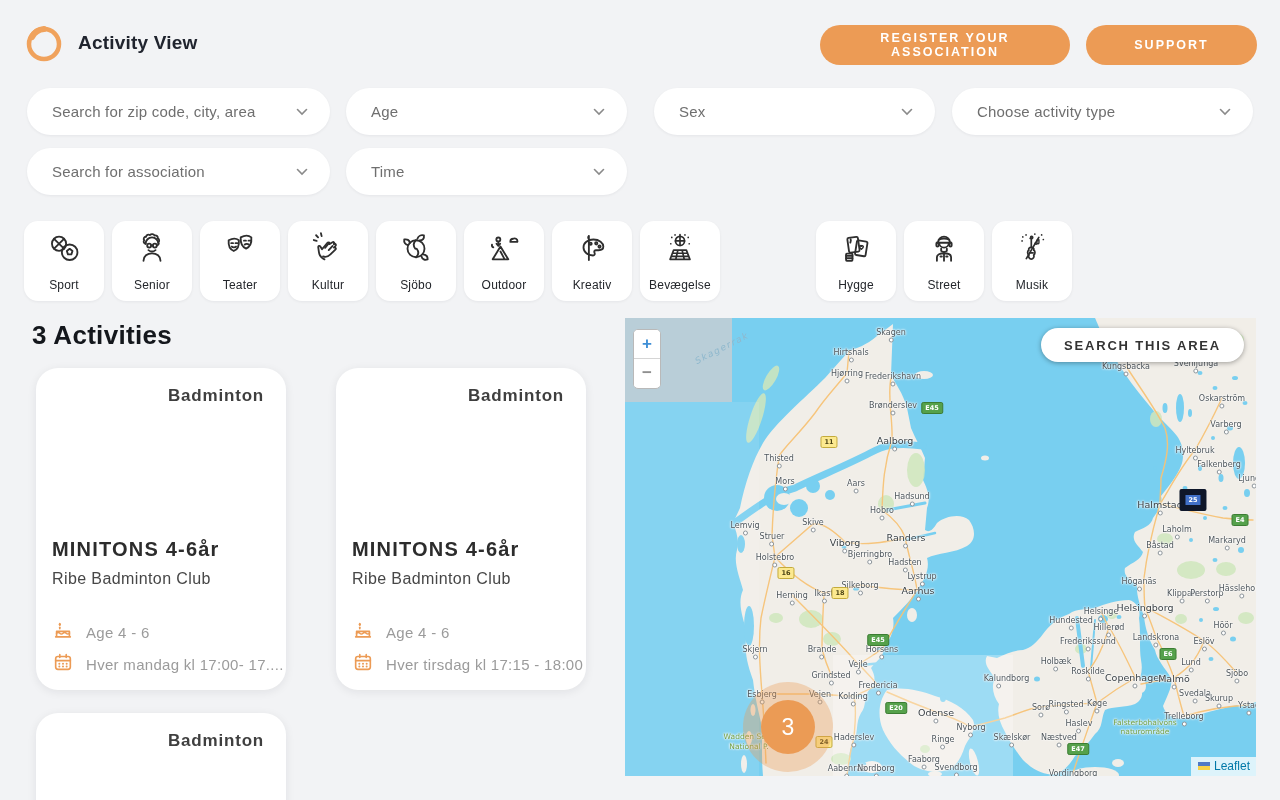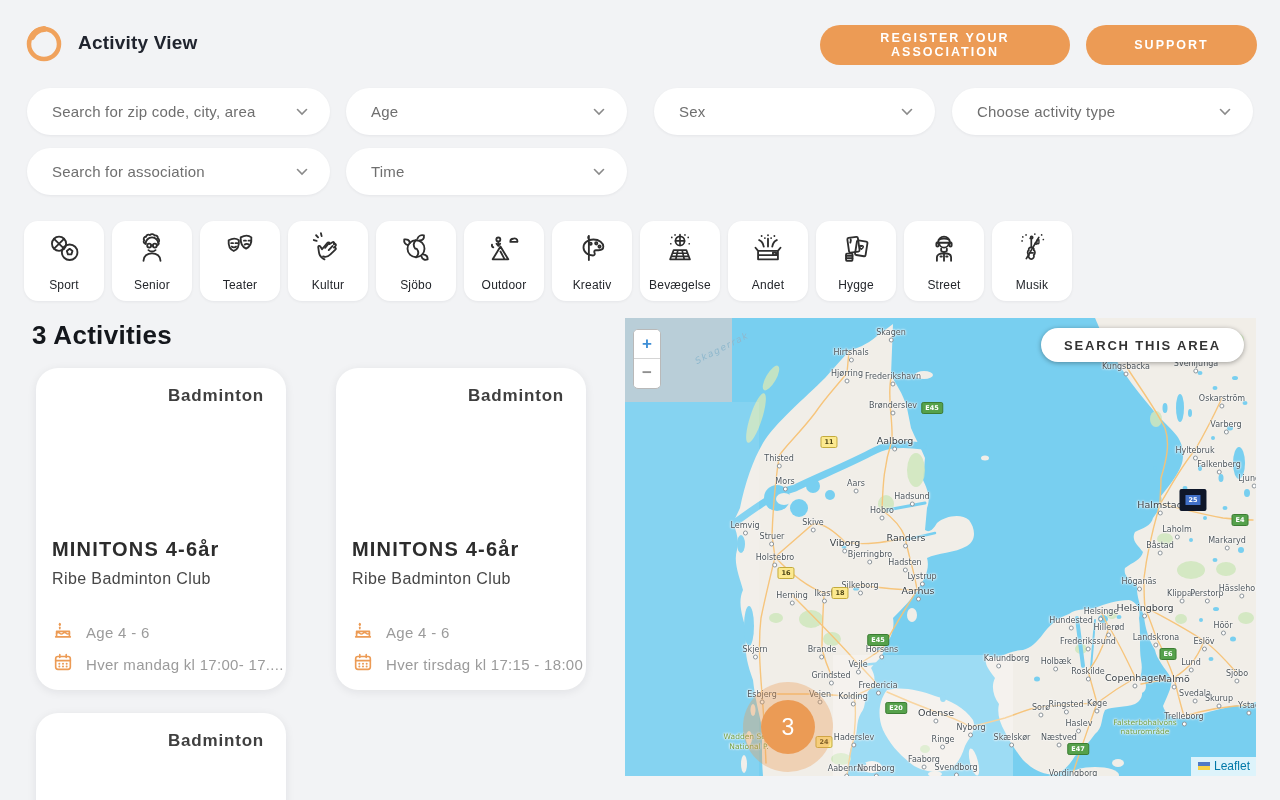--- a/index.html
+++ b/index.html
@@ -203,29 +203,20 @@
     <div class="t-label">Kreativ</div>
   </div>
   <div class="abs tile" style="left:640px">
     <svg width="34" height="34" viewBox="0 0 24 24" fill="none" stroke="#2e2e2e" stroke-width="1.2" stroke-linecap="round" stroke-linejoin="round">
       <circle cx="12" cy="7" r="3.2"></circle>
         <path d="M12 3.8v6.4 M8.8 7h6.4 M12 2.5v1.3"></path>
       <path d="M6.2 4.5h.01 M17.8 4.5h.01 M5.5 9h.01 M18.5 9h.01 M15.5 2.8h.01 M8.5 2.8h.01"></path>
       <path d="M7.5 13.5h9l2.5 6.5H5z M10.5 13.5 9 20 M13.5 13.5 15 20 M6.6 15.7h10.8 M5.8 17.9h12.4"></path>
     </svg>
     <div class="t-label">Bevægelse</div>
-  </div>
-  <div class="abs tile" style="left:728px">
-    <svg width="34" height="34" viewBox="0 0 24 24" fill="none" stroke="#2e2e2e" stroke-width="1.3" stroke-linecap="round" stroke-linejoin="round">
-      <path d="M5 14h14v6H5z M5 14l-1.8-2.2 M19 14l1.8-2.2 M5 17h14"></path>
-      <path d="M9 11c-.5-2.5-1.6-4-3.2-4.6 M12 11V5.5 M15 11c.5-2.5 1.6-4 3.2-4.6"></path>
-      <path d="M7.5 3.5h.01 M12 3h.01 M16.5 3.5h.01 M9.8 5h.01 M14.2 5h.01"></path>
-      <rect x="15.5" y="15.2" width="2.2" height="1.8"></rect>
-    </svg>
-    <div class="t-label">Andet</div>
   </div>
   <div class="abs tile" style="left:816px">
     <svg width="34" height="34" viewBox="0 0 24 24" fill="none" stroke="#2e2e2e" stroke-width="1.3" stroke-linecap="round" stroke-linejoin="round">
       <rect x="6.5" y="4.5" width="7.5" height="10.5" rx="1" transform="rotate(-8 10 10)"></rect>
       <rect x="12" y="7" width="7.5" height="10.5" rx="1" transform="rotate(9 16 12)"></rect>
       <path d="M15.5 10.8c.5-.8 1.7-.5 1.7.4 0 .7-1 1.4-1.5 1.7-.4-.4-1.3-1.2-1.2-1.9.1-.8 1.2-1 1.5-.2z" stroke-width="1"></path>
       <path d="M8 8.2c.4-1 .5-1.8.2-2.4"></path>
       <rect x="5" y="16" width="4.5" height="5" rx=".5"></rect>
         <path d="M5 17.6h4.5 M5 19.2h4.5"></path>
     </svg>
@@ -510,21 +501,21 @@
         <span class="m-label" style="left: 229px; top: 419px;">Haderslev<span class="dot"></span></span>
         <span class="m-label" style="left: 222px; top: 450px;">Aabenraa<span class="dot"></span></span>
         <span class="m-label" style="left: 251px; top: 450px;">Nordborg<span class="dot"></span></span>
         <span class="m-label green" style="left: 122px; top: 418px;">Wadden Sea</span>
         <span class="m-label green" style="left: 124px; top: 428px;">National P.</span>
         <span class="m-label em" style="left: 311px; top: 394px;">Odense<span class="dot"></span></span>
         <span class="m-label" style="left: 318px; top: 421px;">Ringe<span class="dot"></span></span>
         <span class="m-label" style="left: 299px; top: 441px;">Faaborg<span class="dot"></span></span>
         <span class="m-label" style="left: 331px; top: 449px;">Svendborg<span class="dot"></span></span>
         <span class="m-label" style="left: 346px; top: 409px;">Nyborg<span class="dot"></span></span>
-        <span class="m-label" style="left: 374px; top: 340px; padding-left: 15px;">Kalundborg<span class="dot"></span></span>
+        <span class="m-label" style="left: 374px; top: 360px; padding-left: 15px;">Kalundborg<span class="dot"></span></span>
         <span class="m-label" style="left: 416px; top: 389px;">Sorø<span class="dot"></span></span>
         <span class="m-label" style="left: 387px; top: 419px;">Skælskør<span class="dot"></span></span>
         <span class="m-label" style="left: 434px; top: 419px;">Næstved<span class="dot"></span></span>
         <span class="m-label" style="left: 454px; top: 405px;">Haslev<span class="dot"></span></span>
         <span class="m-label" style="left: 441px; top: 386px;">Ringsted<span class="dot"></span></span>
         <span class="m-label" style="left: 472px; top: 385px;">Køge<span class="dot"></span></span>
         <span class="m-label" style="left: 463px; top: 353px;">Roskilde<span class="dot"></span></span>
         <span class="m-label em" style="left: 510px; top: 359px;">Copenhagen<span class="dot"></span></span>
         <span class="m-label" style="left: 431px; top: 343px;">Holbæk<span class="dot"></span></span>
         <span class="m-label" style="left: 463px; top: 323px;">Frederikssund<span class="dot"></span></span>

